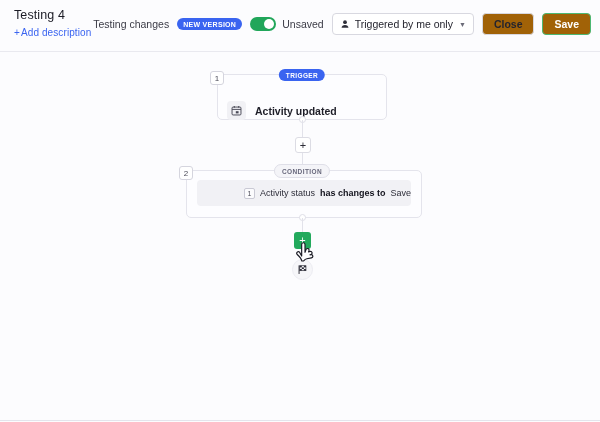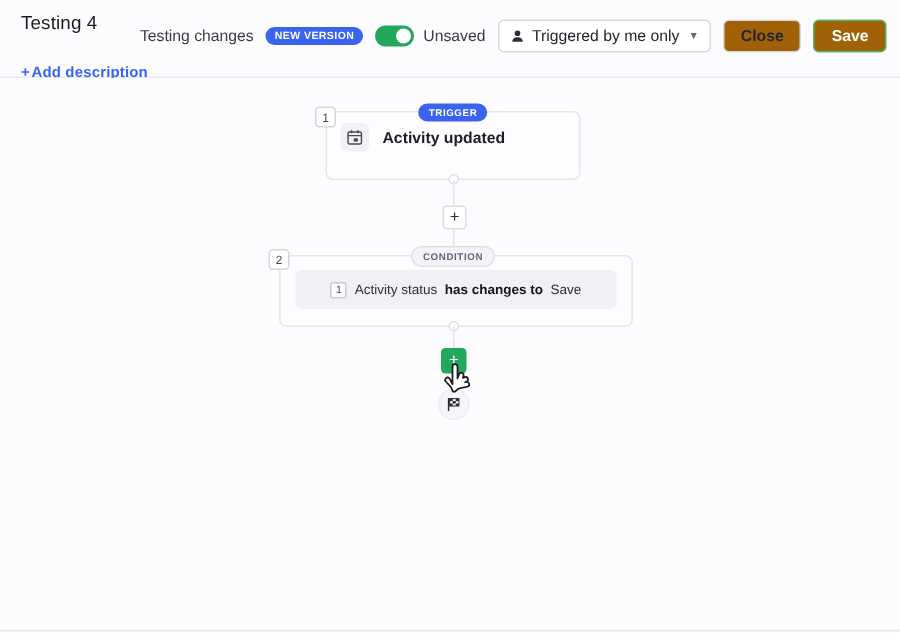--- a/index.html
+++ b/index.html
@@ -15,21 +15,21 @@
   .header {
     position: absolute; top: 0; left: 0; width: 600px; height: 52px;
     background: #fcfcfe; border-bottom: 1px solid #e9e9ef;
   }
   .title-block { position: absolute; left: 14px; top: 8px; }
   .page-title {
     font-size: 12.5px; font-weight: normal; color: #1b1b25;
     letter-spacing: .1px; line-height: 15px;
   }
   .add-description {
-    margin-top: 20px; font-size: 10px; font-weight: bold;
+    margin-top: 4px; font-size: 10px; font-weight: normal;
     color: #3a64f0; letter-spacing: .1px; cursor: pointer;
     line-height: 12px;
   }
   .add-description .plus-sign { margin-right: 1px; }
 
   .header-right {
     position: absolute; right: 9px; top: 13px;
     display: flex; align-items: center; gap: 8px;
   }
   .unsaved { font-size: 10.5px; color: #3b3b46; white-space: nowrap; }
@@ -95,21 +95,21 @@
     position: absolute; display: flex; align-items: center; gap: 9px;
   }
   .cal-icon {
     width: 19px; height: 19px; border-radius: 4px; background: #f1f1f5;
     display: flex; align-items: center; justify-content: center; flex: none;
   }
   .trigger-label { font-size: 10.5px; font-weight: bold; color: #1e1e28; }
 
   .cond-row {
     position: absolute; background: #f1f1f5; border-radius: 4px;
-    display: flex; align-items: center; justify-content: center; gap: 5px;
+    display: flex; align-items: center; justify-content: flex-end; gap: 5px;
     font-size: 9px; color: #2e2e3a;
   }
   .cond-num {
     width: 11px; height: 11px; border: 1px solid #c9c9d4; border-radius: 2px;
     background: #fbfbfd; font-size: 7px; color: #4a4a57;
     display: flex; align-items: center; justify-content: center; flex: none;
   }
   .cond-op { font-weight: bold; color: #14141e; }
 
   .line { position: absolute; background: #e2e2ea; width: 1px; }
@@ -177,21 +177,21 @@
     </div>
   </div>
 
   <div class="canvas">
     <div class="flow">
 
       <div class="node-frame" style="left:217px; top:22px; width:170px; height:46px;"></div>
       <div class="node-num" style="left:210px; top:19px;">1</div>
       <div class="pill pill-trigger" style="left:302px; top:17px;">TRIGGER</div>
 
-      <div class="trigger-inner" style="left:227px; top:30px;">
+      <div class="trigger-inner" style="left:227px; top:49px;">
         <span class="cal-icon">
           <svg width="11" height="11" viewBox="0 0 16 16">
             <rect x="1.5" y="3" width="13" height="11.5" rx="1.5" fill="none" stroke="#4a4a57" stroke-width="1.4"></rect>
             <line x1="1.5" y1="6.4" x2="14.5" y2="6.4" stroke="#4a4a57" stroke-width="1.4"></line>
             <line x1="4.8" y1="1.3" x2="4.8" y2="4" stroke="#4a4a57" stroke-width="1.5"></line>
             <line x1="11.2" y1="1.3" x2="11.2" y2="4" stroke="#4a4a57" stroke-width="1.5"></line>
             <rect x="7" y="9" width="4" height="3.2" fill="#4a4a57"></rect>
           </svg>
         </span>
         <span class="trigger-label">Activity updated</span>

